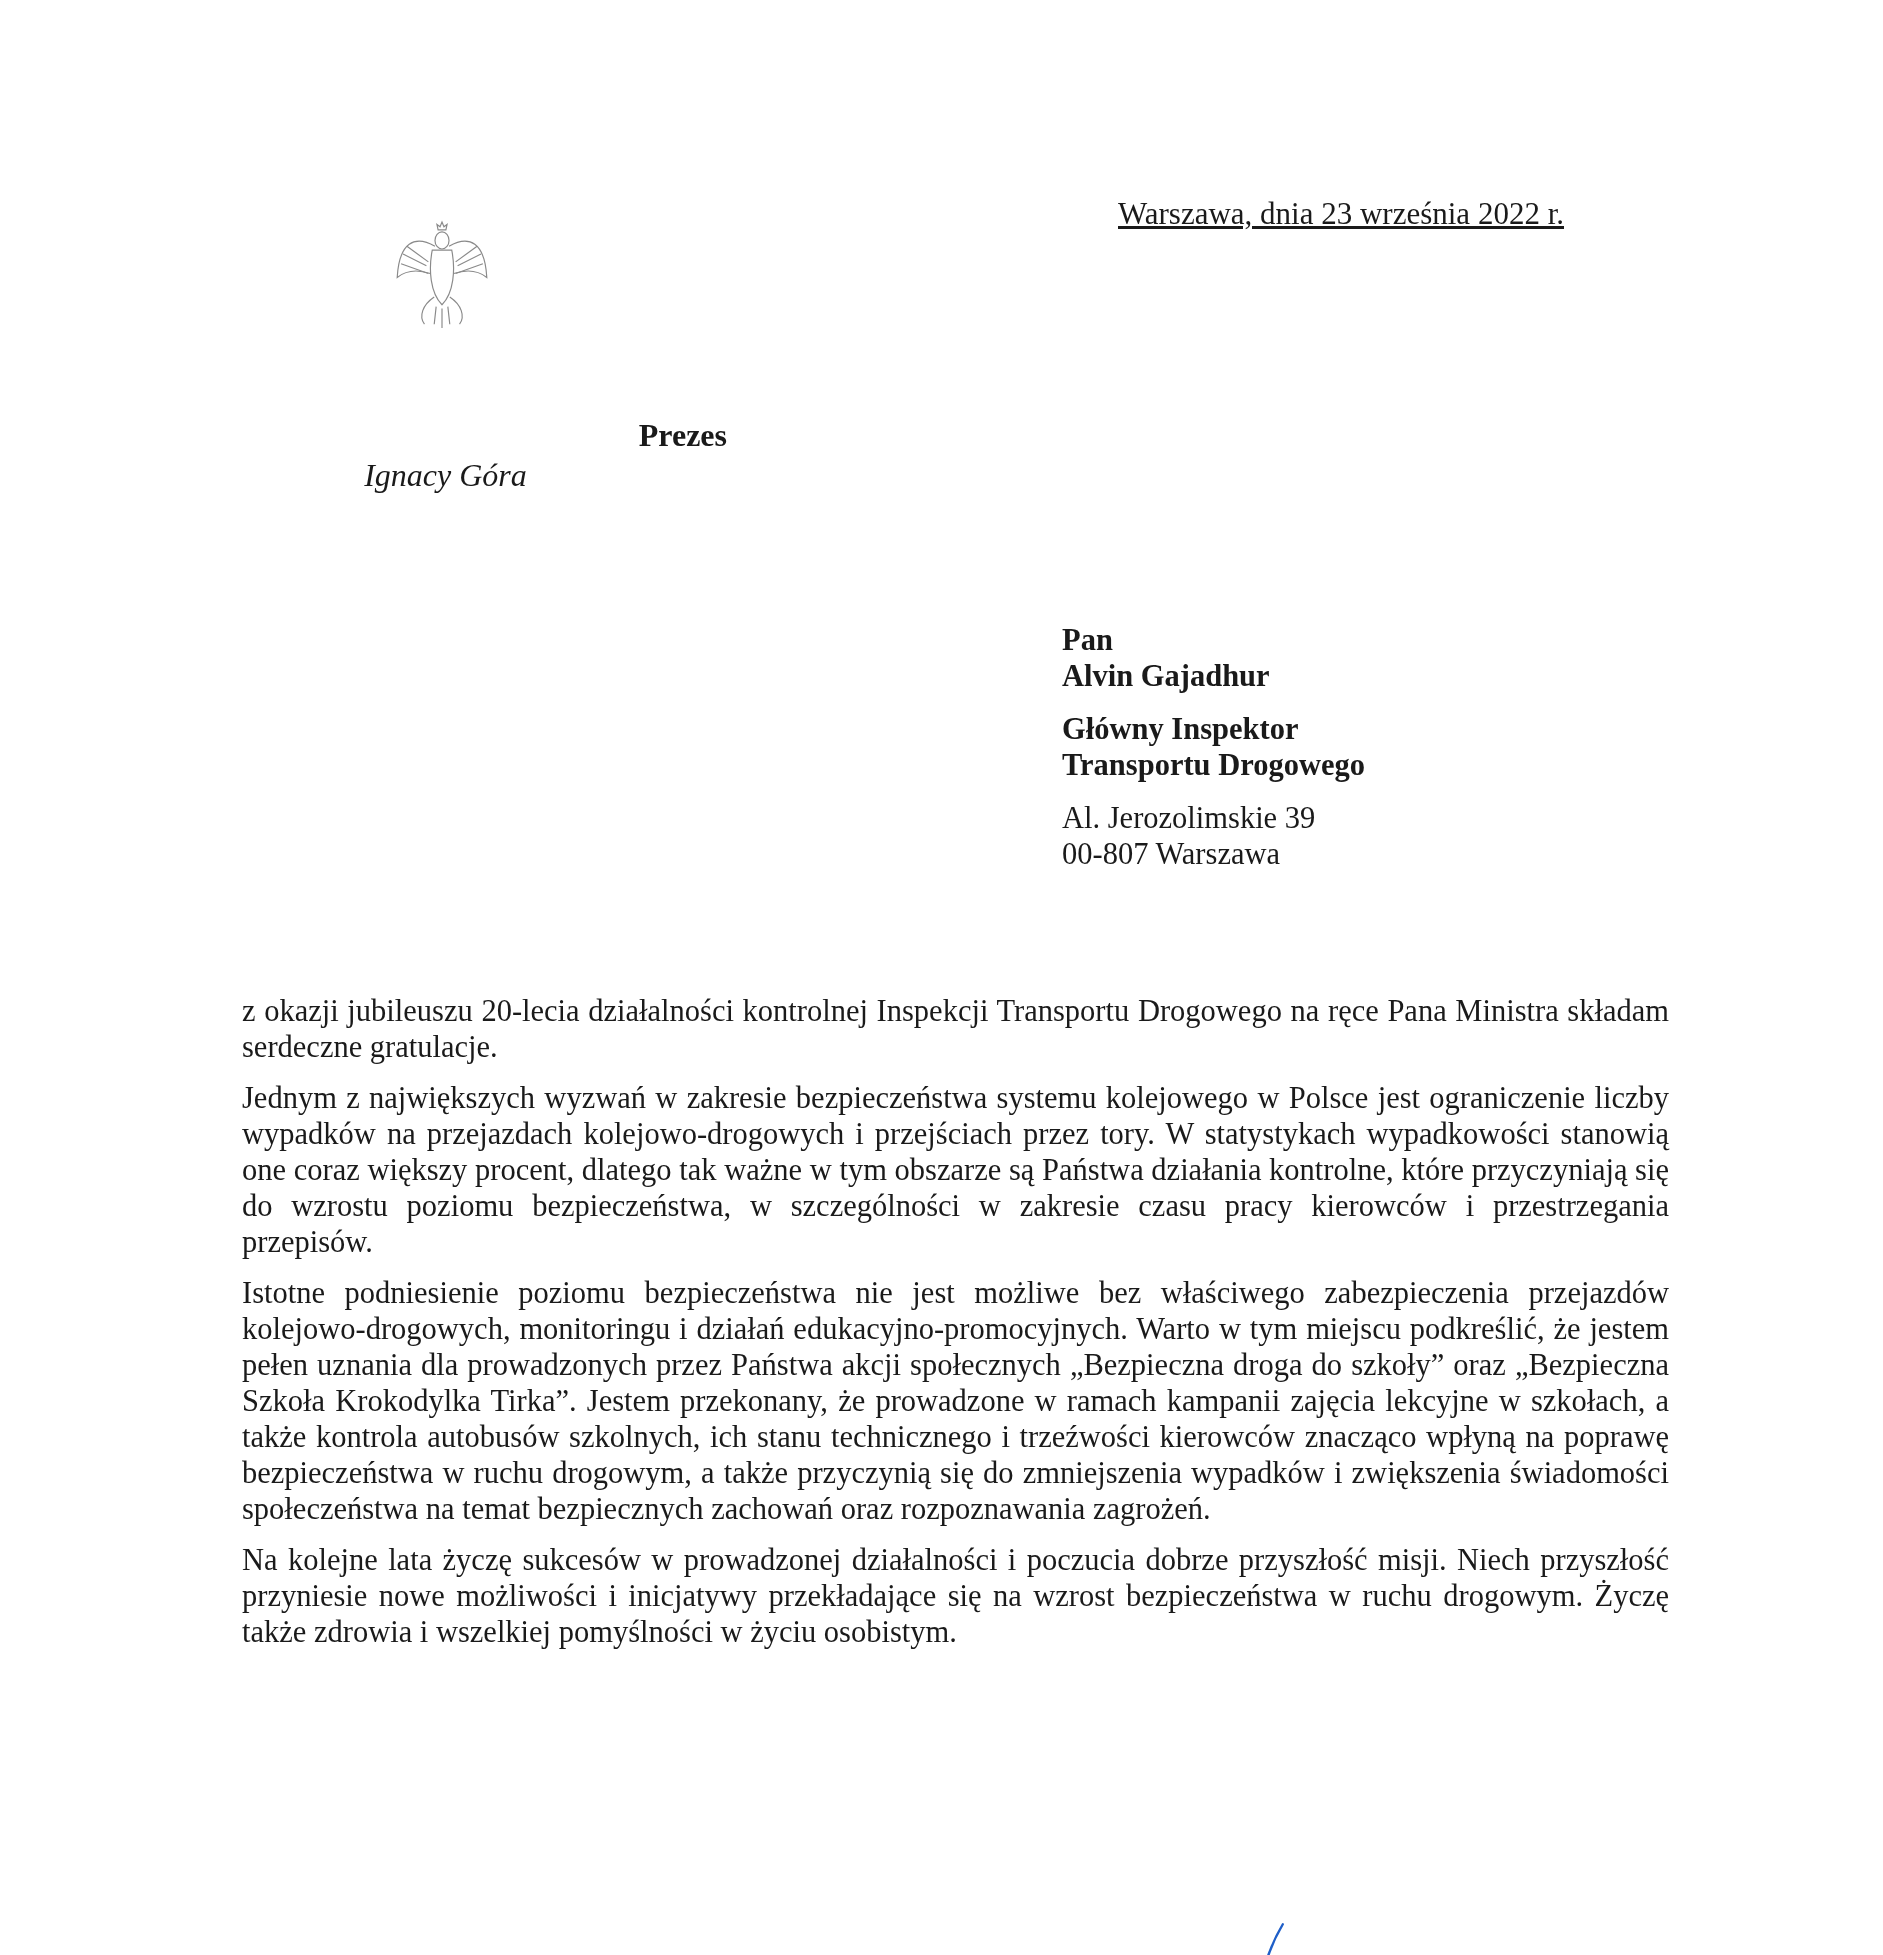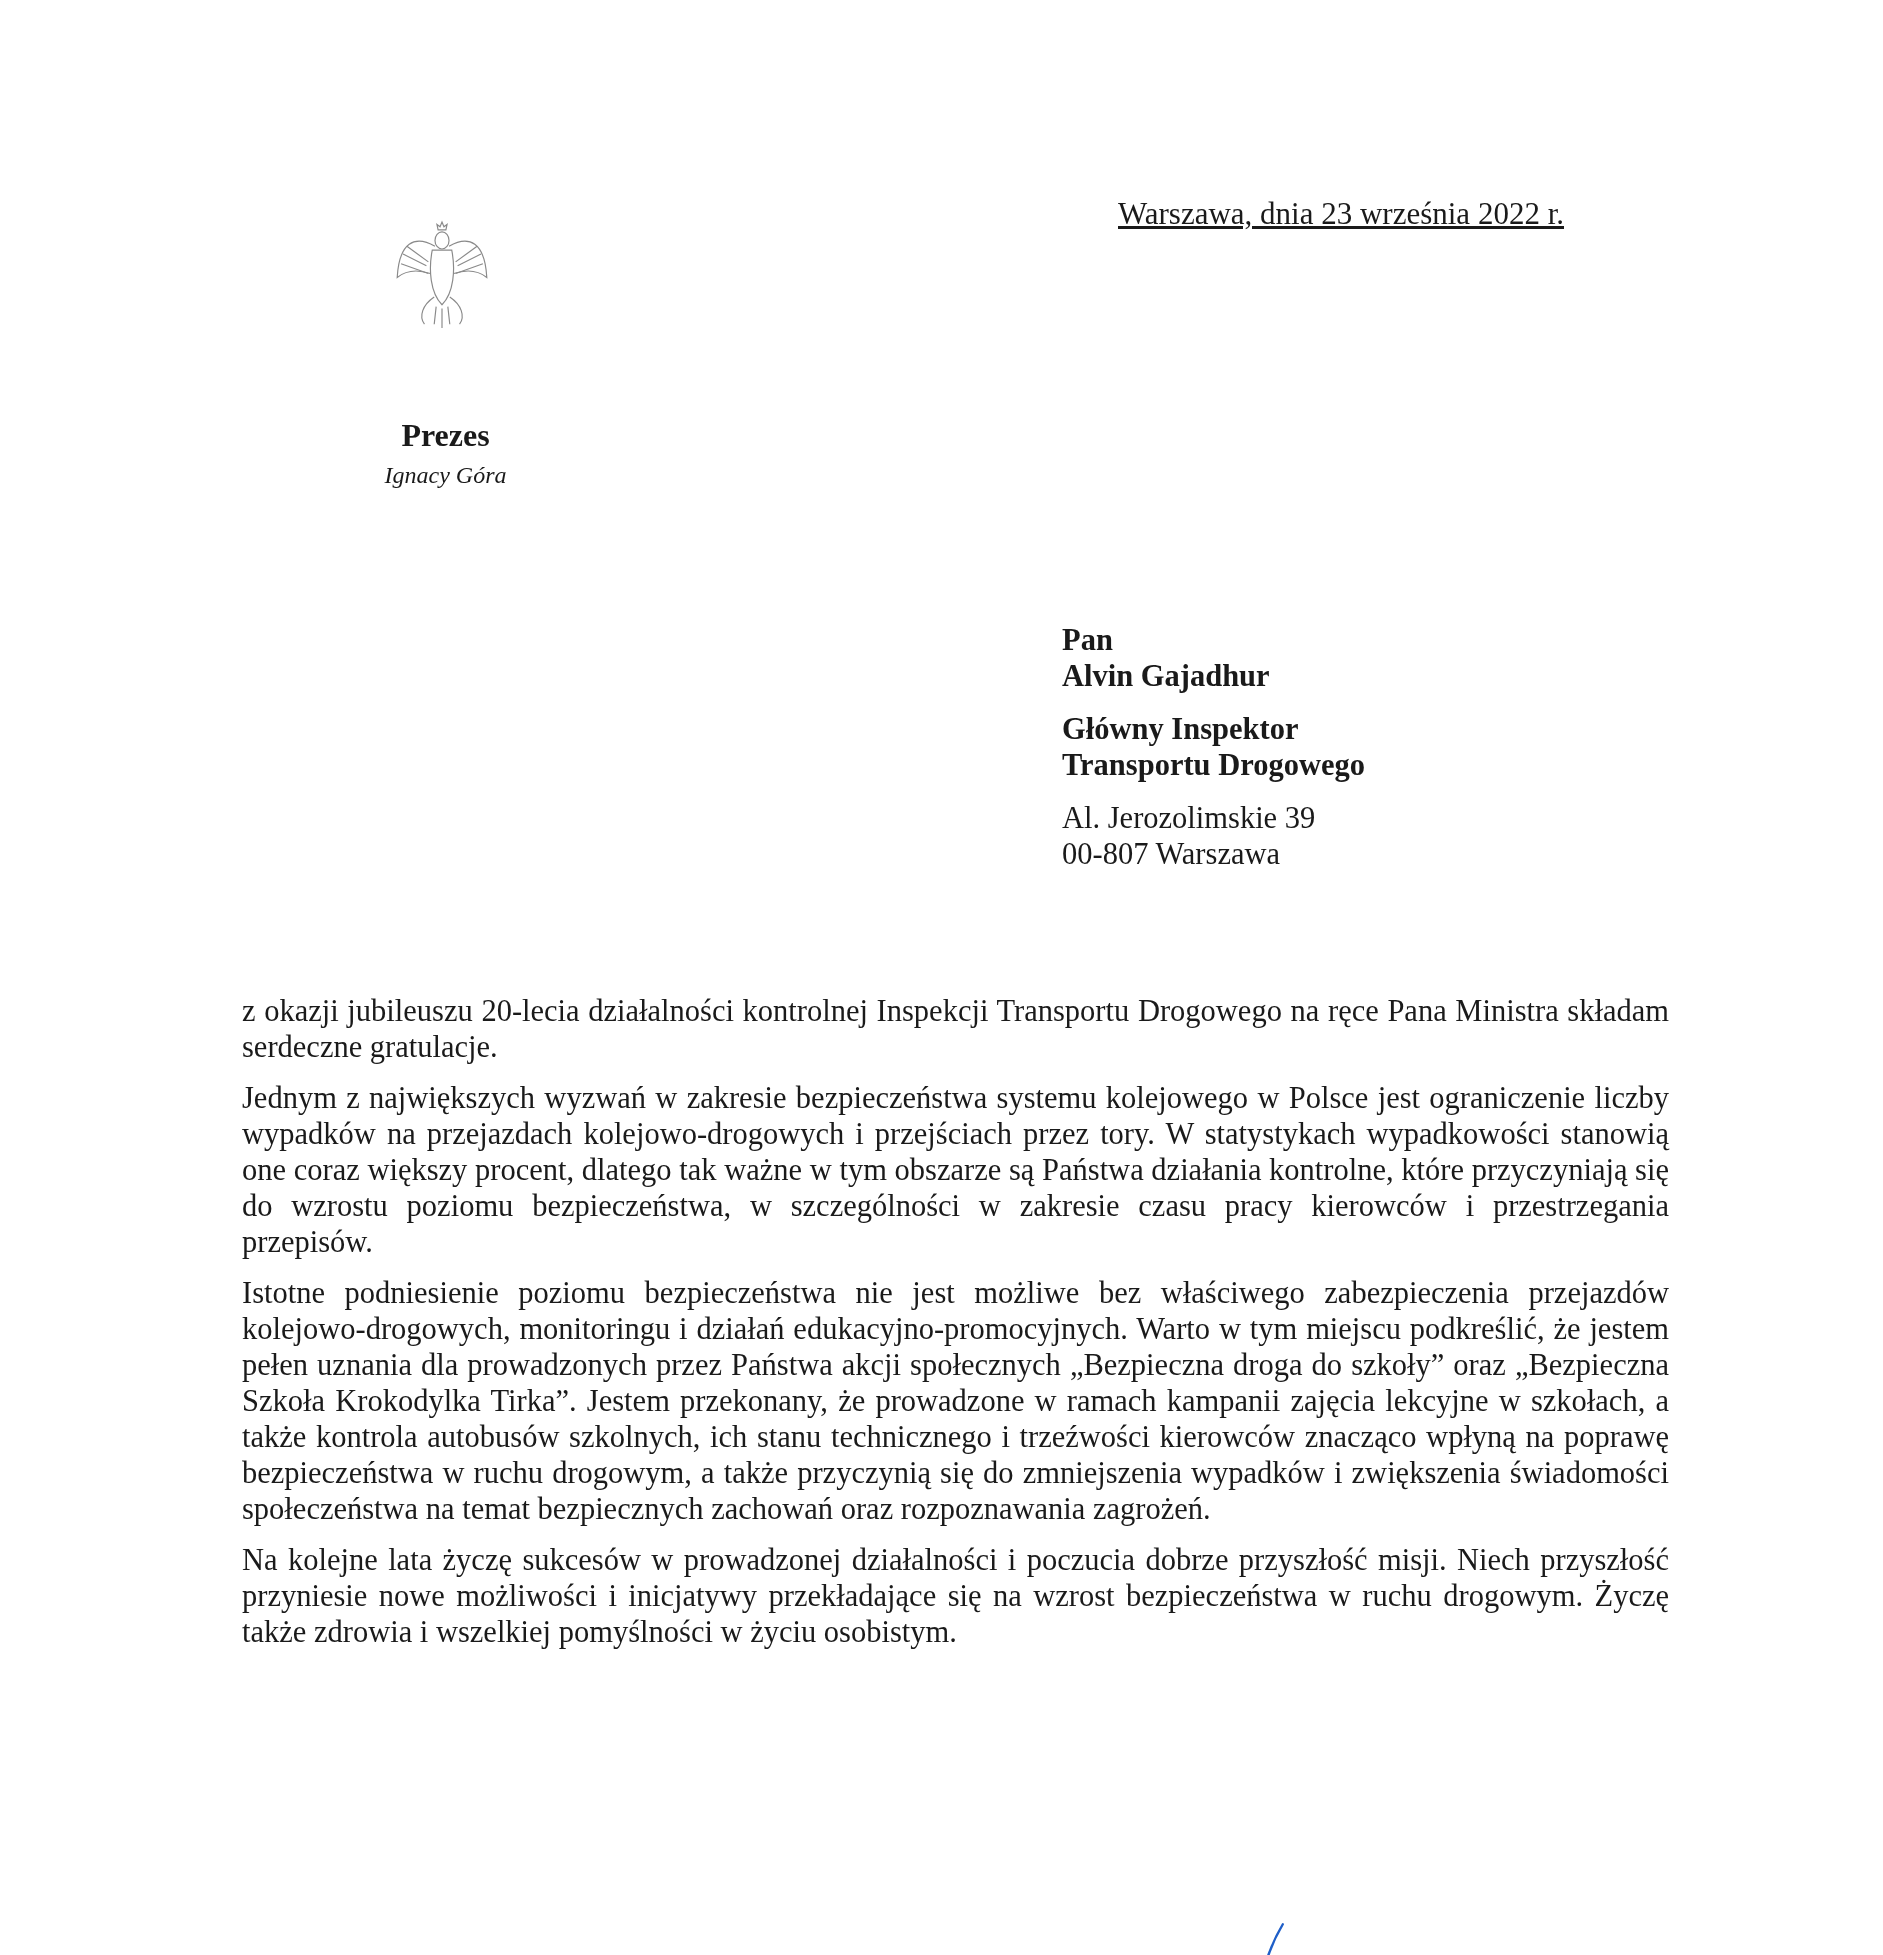--- a/index.html
+++ b/index.html
@@ -6,22 +6,22 @@
   body {
     width: 1883px; height: 2692px; position: relative; overflow: hidden;
     font-family: "Liberation Serif", "DejaVu Serif", serif; color: #1a1a1a;
   }
   .abs { position: absolute; }
   .date {
     left: 1118px; top: 196px; font-size: 31px; white-space: nowrap; text-decoration: underline;
   }
   .emblem { left: 391px; top: 219px; width: 102px; height: 113px; }
   .sender { left: 164px; top: 415px; width: 563px; text-align: center; }
-  .sender .l1, .sender .l2 { font-weight: bold; font-size: 32px; line-height: 41px; }
-  .sender .l3 { font-style: italic; font-size: 24px; line-height: 39px; }
+  .sender .l1, .sender .l2 { font-weight: bold; font-size: 32px; line-height: 41px; text-align: right; }
+  .sender .l3 { font-style: italic; font-size: 32px; line-height: 39px; }
   .recipient { left: 1062px; top: 622px; font-size: 30.5px; line-height: 36px; }
   .recipient .b { font-weight: bold; }
   .recipient .gap { height: 17px; }
   .body {
     left: 242px; top: 993px; width: 1427px; font-size: 30.5px; line-height: 36px;
     text-align: justify;
   }
   .body p { margin: 0 0 15px 0; }
   .sig-svg { left: 978px; top: 1916px; width: 508px; height: 587px; pointer-events: none; }
 </style>

